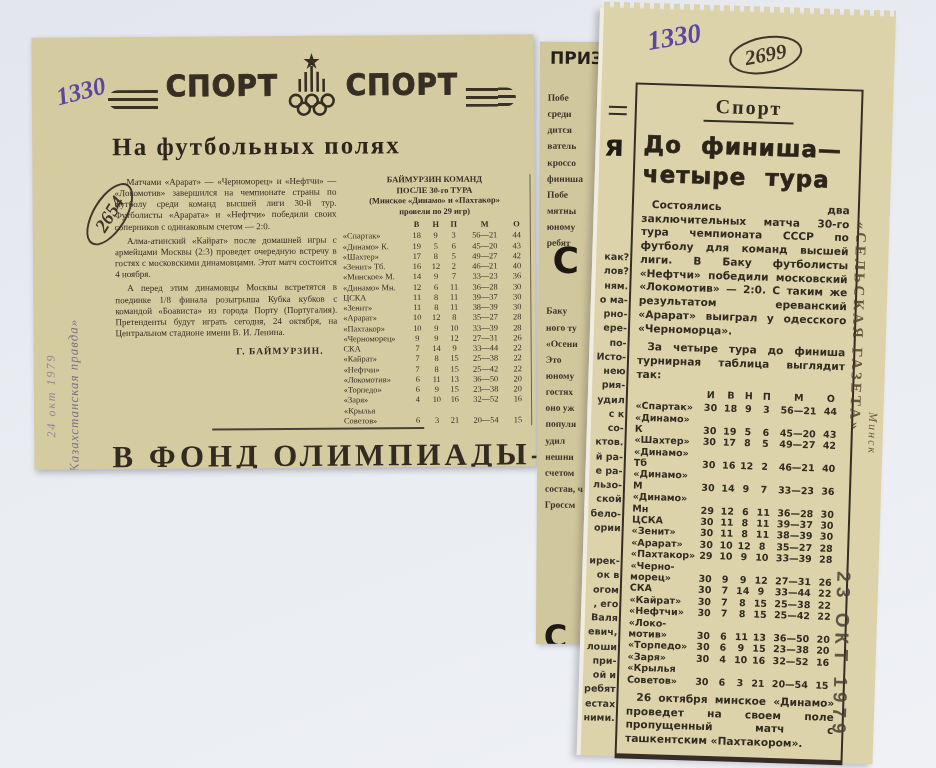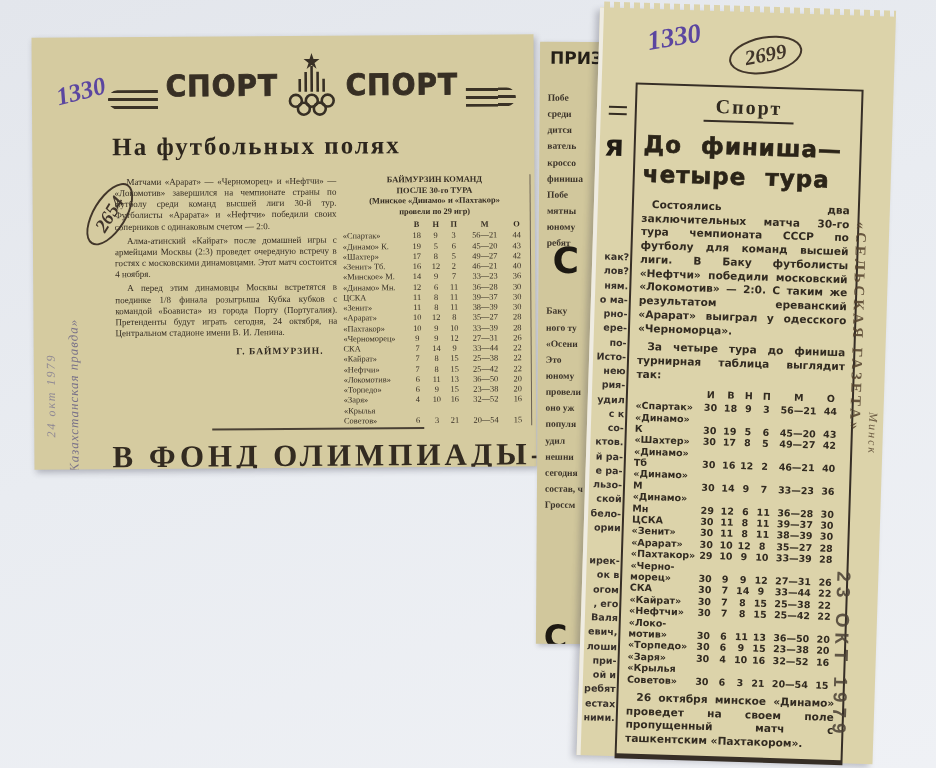--- a/index.html
+++ b/index.html
@@ -345,26 +345,26 @@
           <div>ребят</div>
         </div>
       <div class="ms-gap"></div>
       <div>
 
       <div>Баку</div>
           <div>ного ту</div>
           <div>«Осени</div>
           <div>Это</div>
           <div>юному</div>
-          <div>провели</div>
+          <div>гостях</div>
           <div>оно уж</div>
           <div>популя</div>
           <div>удил</div>
           <div>нешни</div>
-          <div>сегодня</div>
+          <div>счетом</div>
           <div>состав, ч</div>
           <div>Гроссм</div>
         </div>
     </div>
     <div class="ms-big ms-big1">С</div>
     <div class="ms-big ms-big2">С</div>
   </div>
 
   <div class="clip right-clip paper-tex">
     <div class="hw hw-purple rc-1330">1330</div>

